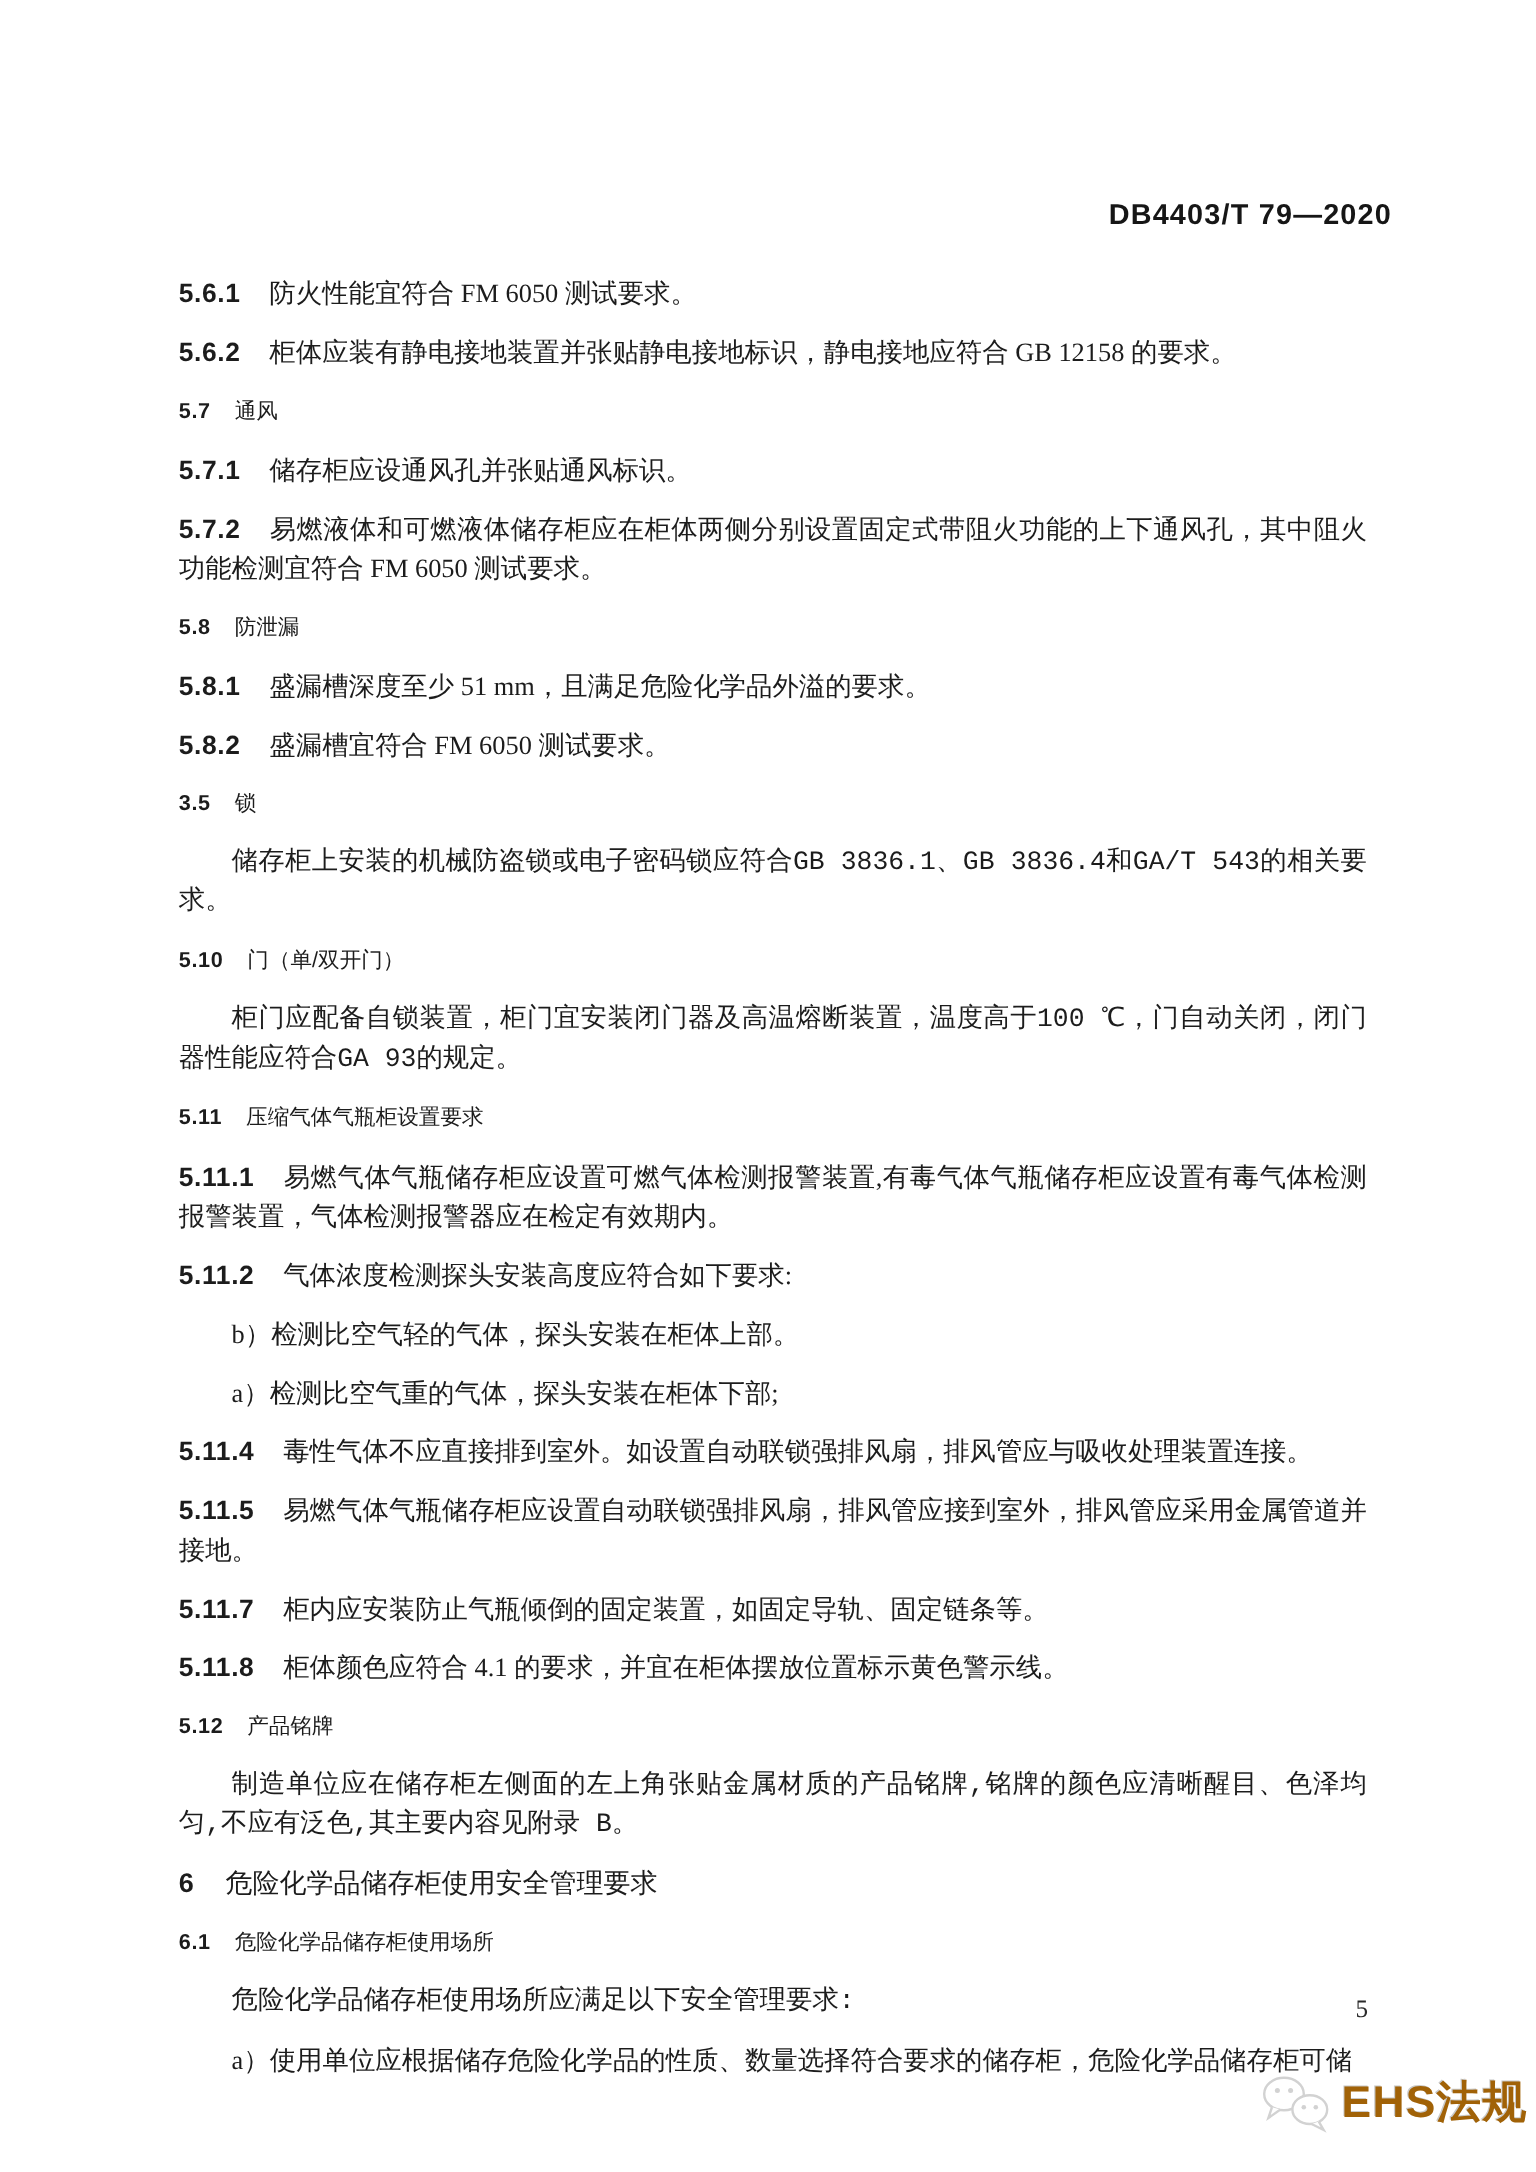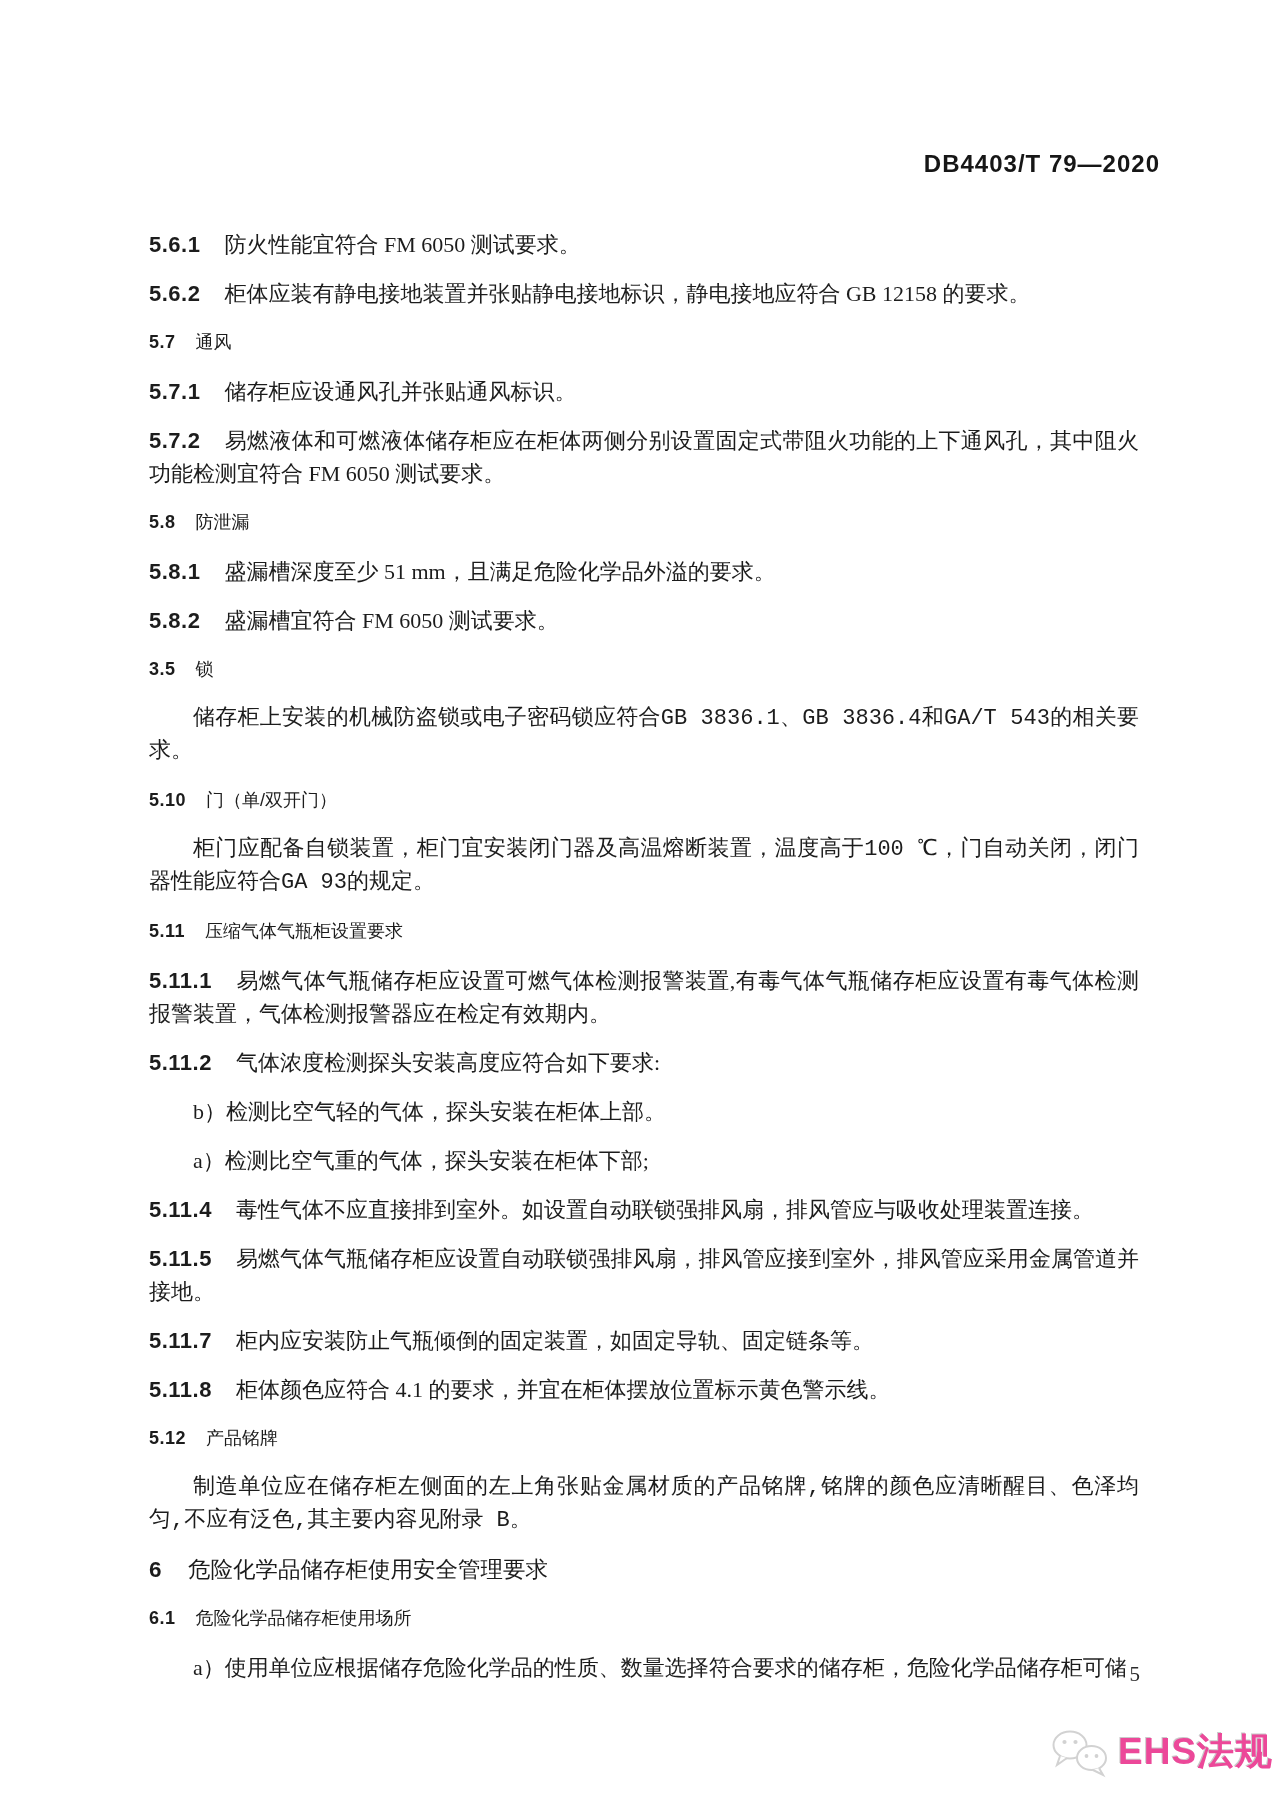--- a/index.html
+++ b/index.html
@@ -10,21 +10,21 @@
   body {
     width: 1280px;
     height: 1810px;
     position: relative;
     overflow: hidden;
     font-family: "Liberation Serif", "DejaVu Serif", serif;
     color: #1c1c1c;
   }
   .doc-header {
     position: absolute;
-    top: 150px;
+    top: 166px;
     right: 120px;
     font-family: "Liberation Sans", "DejaVu Sans", sans-serif;
     font-weight: 600;
     font-size: 24px;
     letter-spacing: 1px;
     color: #161616;
   }
   .content {
     position: absolute;
     top: 212px;
@@ -74,21 +74,21 @@
     top: 1726px;
     left: 1048px;
     display: flex;
     align-items: center;
     gap: 6px;
   }
   .watermark-text {
     font-family: "Liberation Sans", "DejaVu Sans", sans-serif;
     font-weight: 700;
     font-size: 37px;
-    color: #ec4899;
+    color: #a16207;
     text-shadow: -1px -1px 0 #c9c9c9, 1px 1px 1px #ffffff;
     letter-spacing: 1px;
     white-space: nowrap;
   }
   .watermark svg { display: block; }
 </style>
 </head>
 <body>
 
 <div class="doc-header">DB4403/T 79—2020</div>
@@ -112,20 +112,21 @@
     <p class="list"><span class="txt">b）检测比空气轻的气体，探头安装在柜体上部。</span></p>
     <p class="list"><span class="txt">a）检测比空气重的气体，探头安装在柜体下部;</span></p>
     <p class="clause"><span class="num">5.11.4</span><span class="txt">毒性气体不应直接排到室外。如设置自动联锁强排风扇，排风管应与吸收处理装置连接。</span></p>
     <p class="clause"><span class="num">5.11.5</span><span class="txt">易燃气体气瓶储存柜应设置自动联锁强排风扇，排风管应接到室外，排风管应采用金属管道并接地。</span></p>
     <p class="clause"><span class="num">5.11.7</span><span class="txt">柜内应安装防止气瓶倾倒的固定装置，如固定导轨、固定链条等。</span></p>
     <p class="clause"><span class="num">5.11.8</span><span class="txt">柜体颜色应符合 4.1 的要求，并宜在柜体摆放位置标示黄色警示线。</span></p>
     <h3 class="heading"><span class="num">5.12</span><span class="txt">产品铭牌</span></h3>
     <p class="para"><span class="txt">制造单位应在储存柜左侧面的左上角张贴金属材质的产品铭牌,铭牌的颜色应清晰醒目、色泽均匀,不应有泛色,其主要内容见附录 B。</span></p>
     <h2 class="chapter"><span class="num">6</span><span class="txt">危险化学品储存柜使用安全管理要求</span></h2>
     <h3 class="heading"><span class="num">6.1</span><span class="txt">危险化学品储存柜使用场所</span></h3>
+    <p class="para"><span class="txt">危险化学品储存柜使用场所应满足以下安全管理要求:</span></p>
     <p class="list"><span class="txt">a）使用单位应根据储存危险化学品的性质、数量选择符合要求的储存柜，危险化学品储存柜可储</span></p>
   </div>
 
 <div class="page-number">5</div>
 
 <div class="watermark">
   <span>
     <svg width="64" height="52" viewBox="0 0 64 52">
       <g fill="#ffffff" stroke="#d2d2d2" stroke-width="2">
         <ellipse cx="22" cy="19" rx="16.5" ry="13.5"></ellipse>

